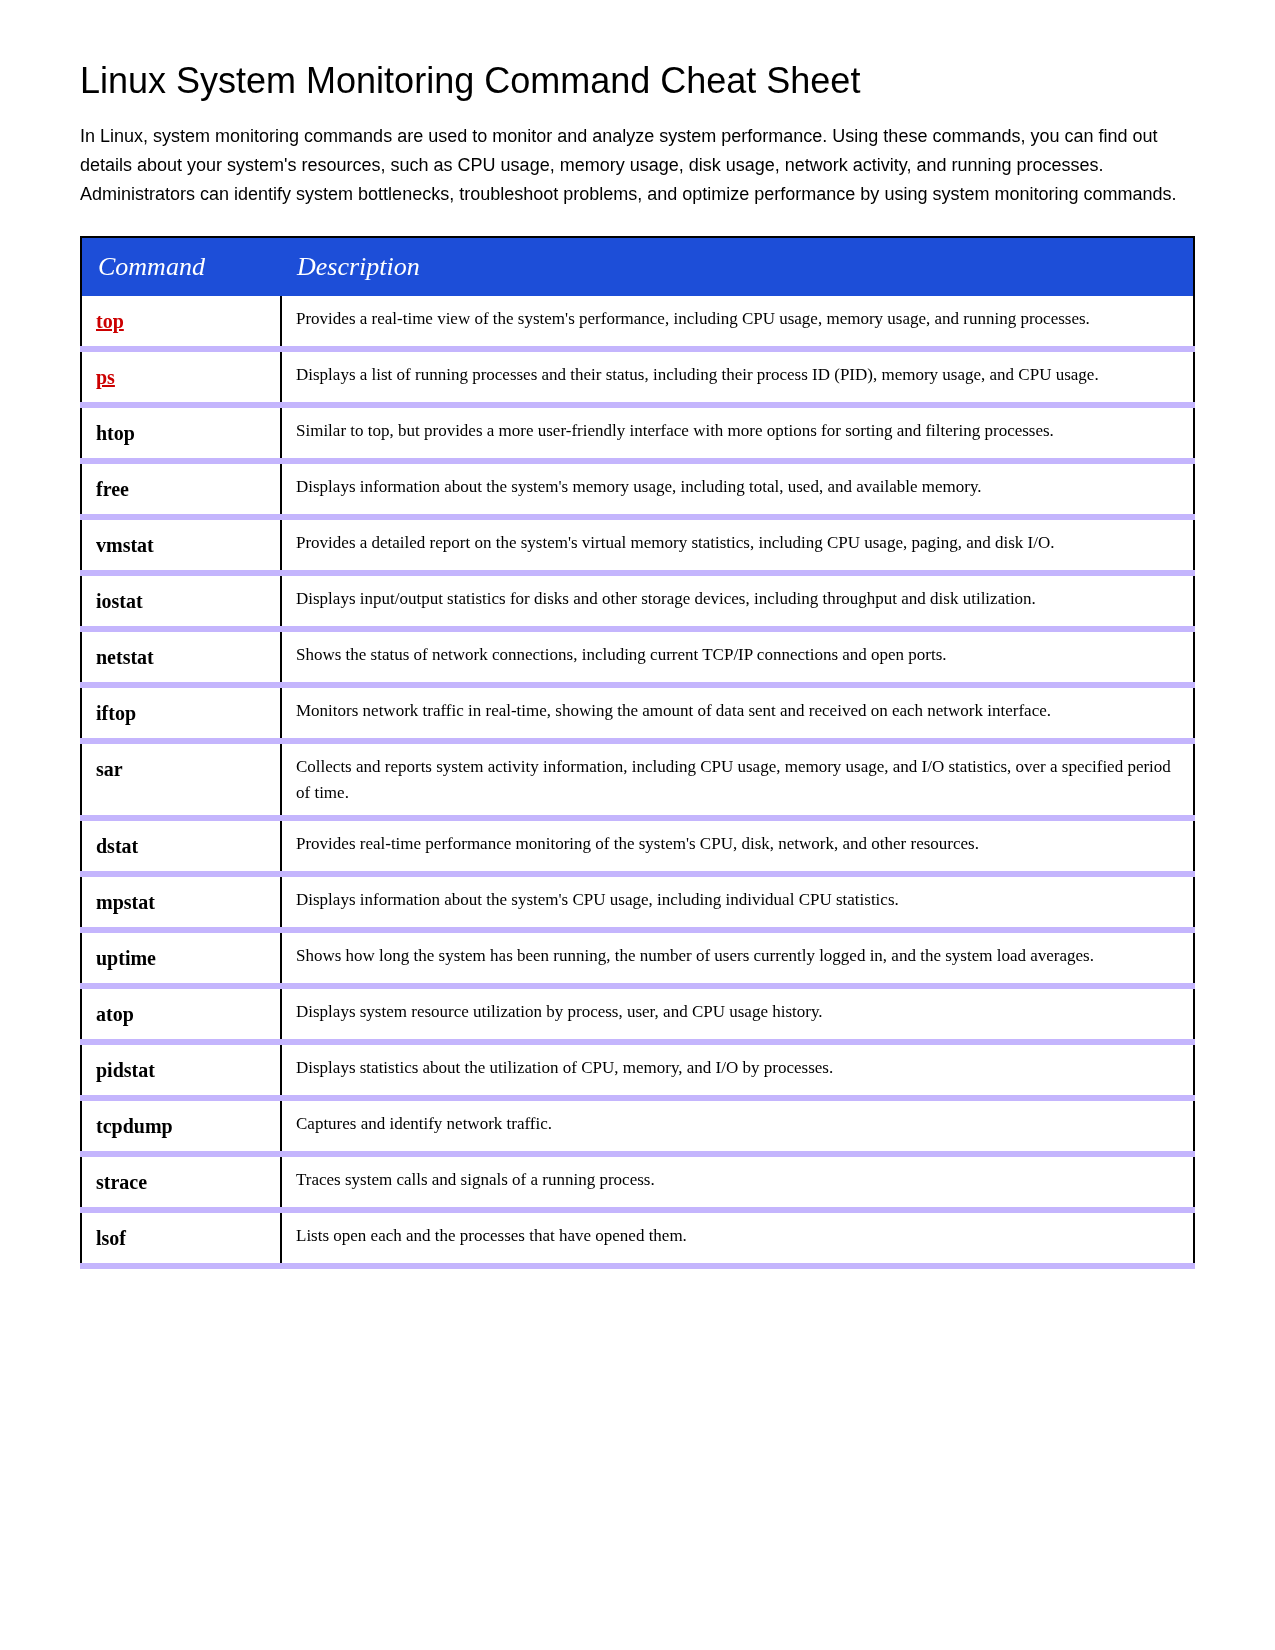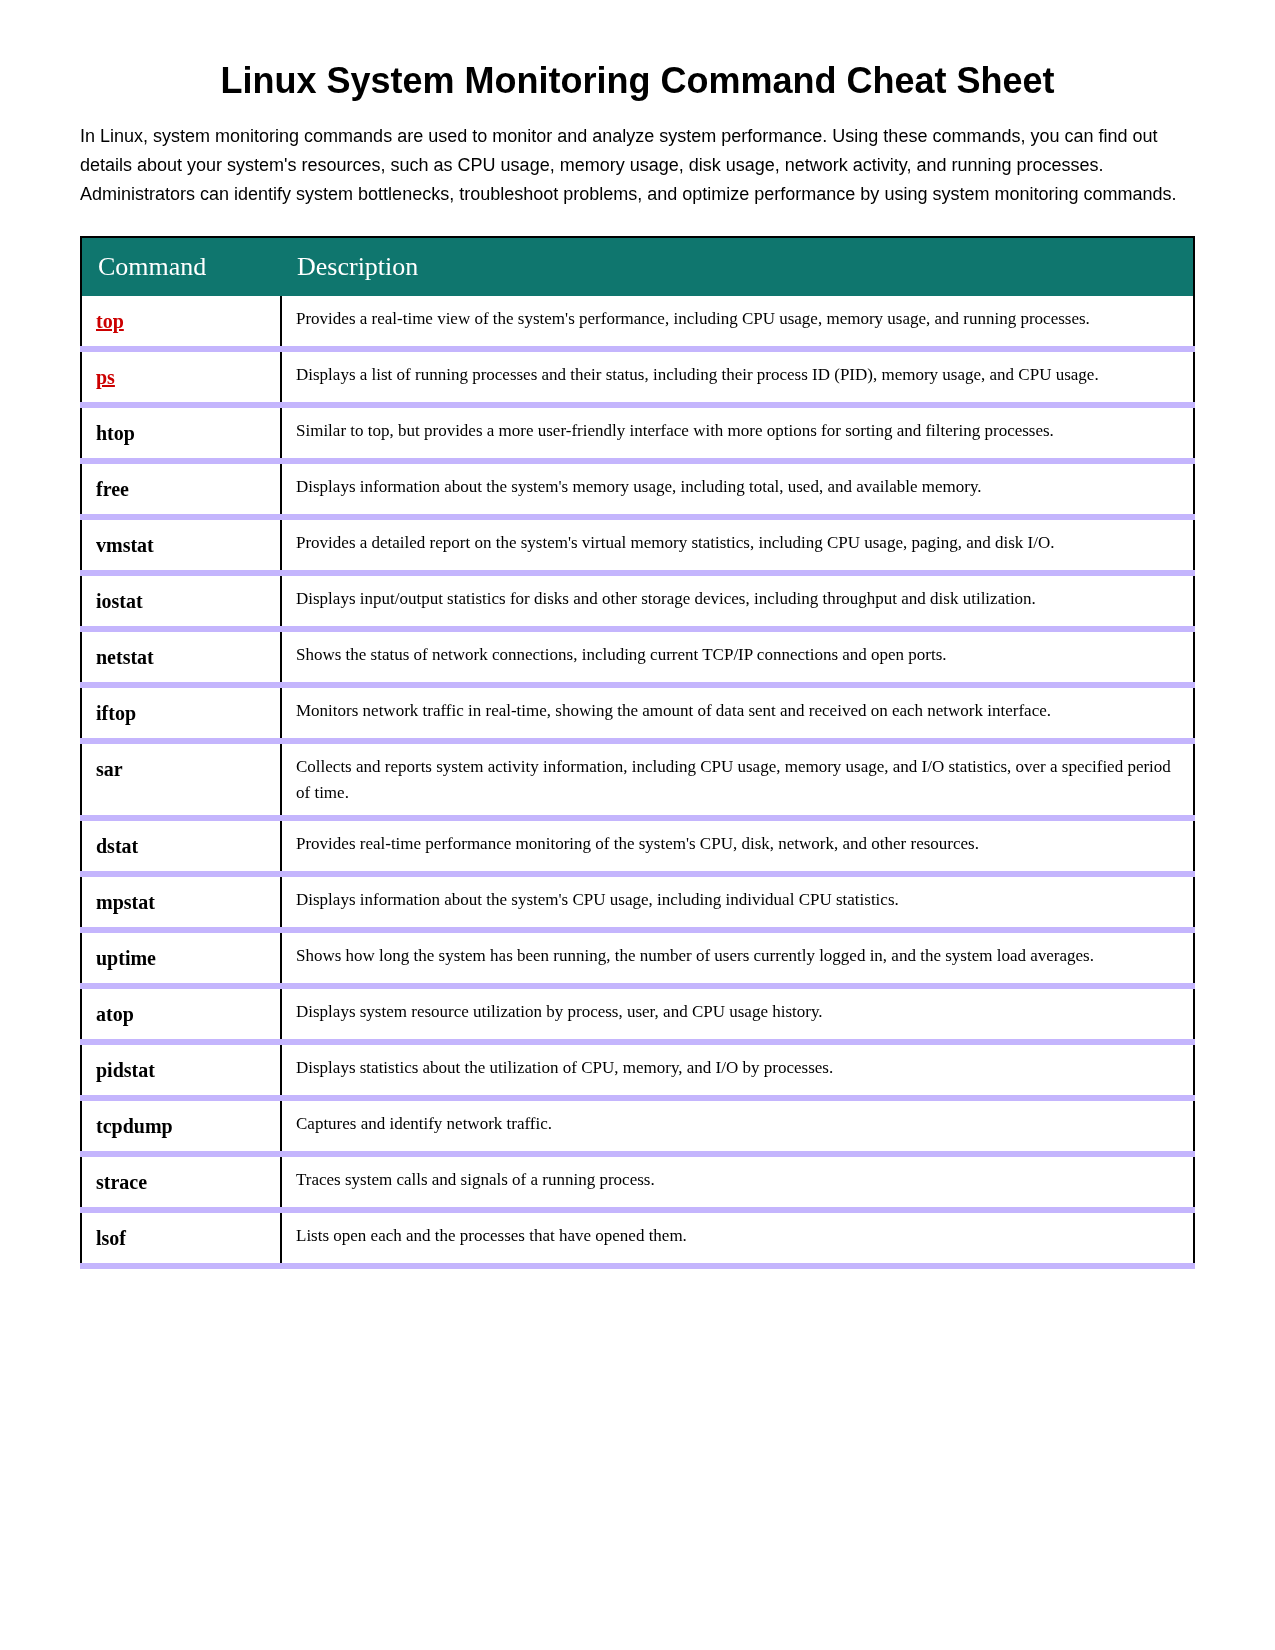--- a/index.html
+++ b/index.html
@@ -12,42 +12,42 @@
       background: #ffffff;
       font-family: Georgia, 'Times New Roman', serif;
       width: 1275px;
       min-height: 1650px;
       padding: 60px 80px;
       color: #000000;
     }
 
     .page-title {
       font-size: 36px;
-      font-weight: bold;
+      font-weight: normal;
       margin-bottom: 20px;
       font-family: Arial, sans-serif;
-      text-align: center;
     }
 
     .intro-text {
       font-size: 18px;
       line-height: 1.6;
       margin-bottom: 28px;
       font-family: Arial, sans-serif;
     }
 
     table {
       width: 100%;
       border-collapse: collapse;
       border: 2px solid #000;
     }
 
     thead tr {
-      background-color: #0f766e;
+      background-color: #1d4ed8;
       color: #ffffff;
+      font-style: italic;
     }
 
     thead th {
       padding: 14px 16px;
       font-size: 26px;
       font-family: Georgia, 'Times New Roman', serif;
       font-weight: normal;
       text-align: left;
     }
 

